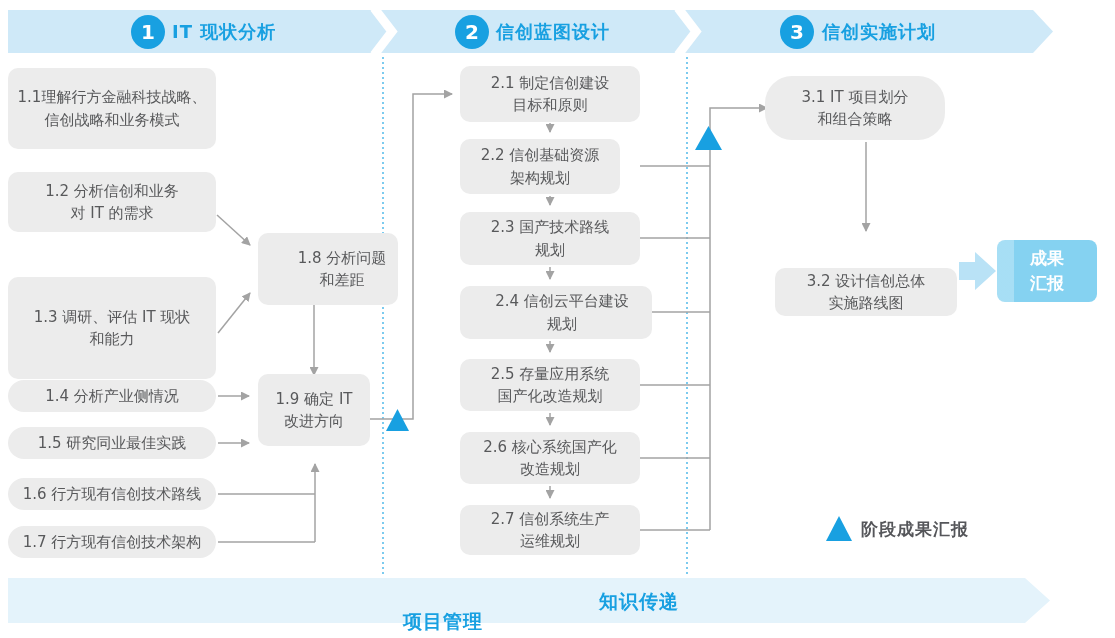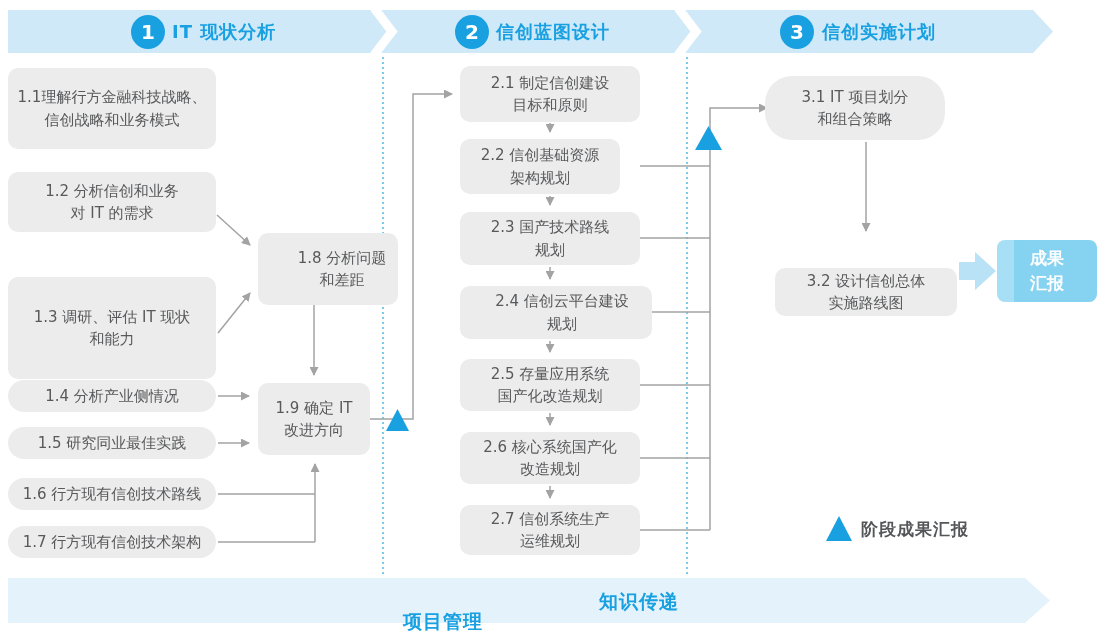--- a/index.html
+++ b/index.html
@@ -98,21 +98,21 @@
   <div class="box" style="left:8px; top:172px; width:208px; height:60px;">1.2 分析信创和业务
 对 IT 的需求</div>
   <div class="box" style="left:8px; top:277px; width:208px; height:102px;">1.3 调研、评估 IT 现状
 和能力</div>
   <div class="box pill" style="left:8px; top:380px; width:208px; height:32px;">1.4 分析产业侧情况</div>
   <div class="box pill" style="left:8px; top:427px; width:208px; height:32px;">1.5 研究同业最佳实践</div>
   <div class="box pill" style="left:8px; top:478px; width:208px; height:32px;">1.6 行方现有信创技术路线</div>
   <div class="box pill" style="left:8px; top:526px; width:208px; height:32px;">1.7 行方现有信创技术架构</div>
   <div class="box" style="left:258px; top:233px; width:112px; height:72px;padding-left:28px;">1.8 分析问题
 和差距</div>
-  <div class="box" style="left:258px; top:383px; width:112px; height:72px;">1.9 确定 IT
+  <div class="box" style="left:258px; top:374px; width:112px; height:72px;">1.9 确定 IT
 改进方向</div>
 
   <div class="box" style="left:460px; top:66px;  width:180px; height:56px;">2.1 制定信创建设
 目标和原则</div>
   <div class="box" style="left:460px; top:139px; width:160px; height:55px;">2.2 信创基础资源
 架构规划</div>
   <div class="box" style="left:460px; top:212px; width:180px; height:53px;">2.3 国产技术路线
 规划</div>
   <div class="box" style="left:460px; top:286px; width:180px; height:53px;padding-left:12px;">2.4 信创云平台建设
 规划</div>

